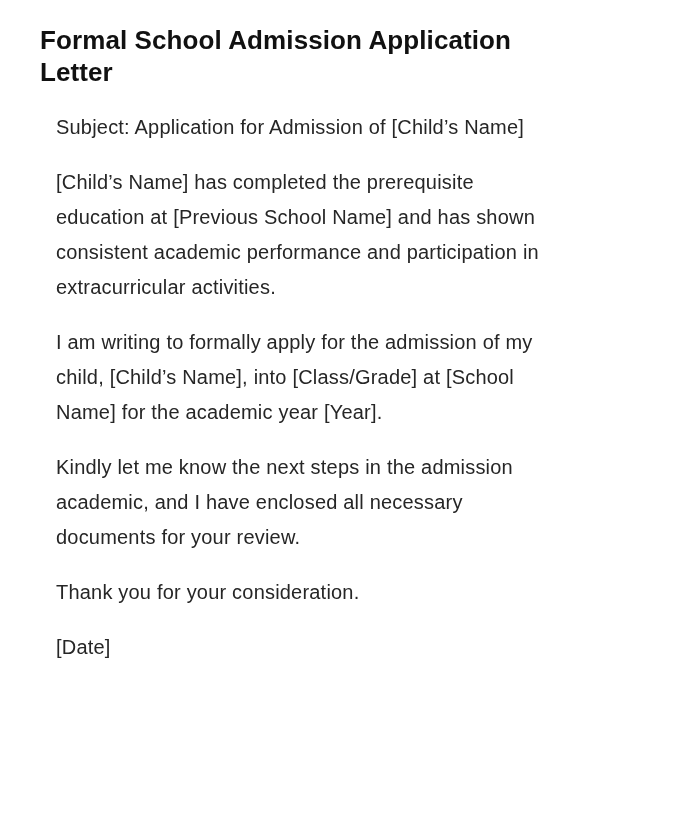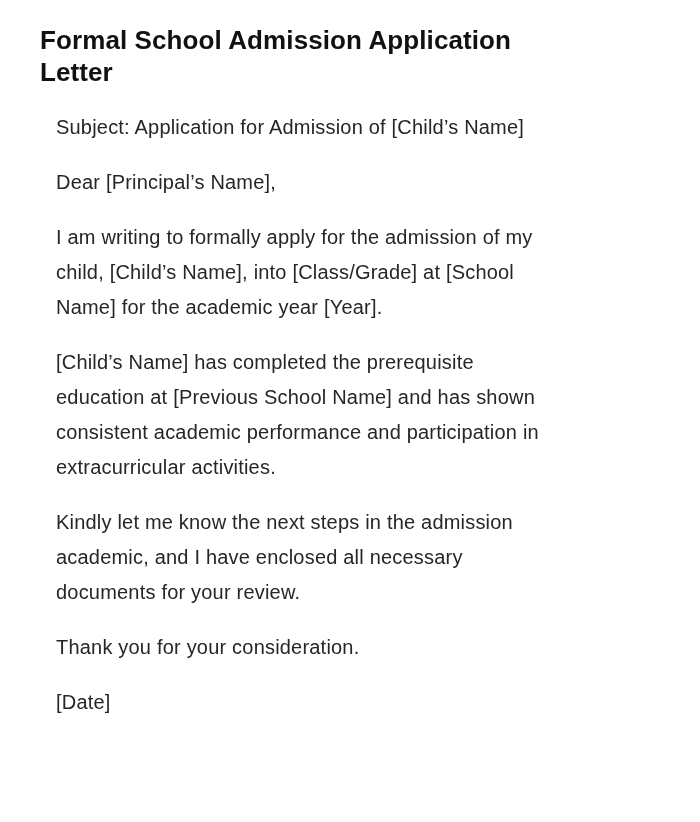--- a/index.html
+++ b/index.html
@@ -34,25 +34,24 @@
   }
 </style>
 </head>
 <body>
 
 <div class="page">
   <h1 class="doc-title">Formal School Admission Application Letter</h1>
 
   <p class="doc-paragraph">Subject: Application for Admission of [Child’s Name]</p>
 
-  <p class="doc-paragraph">Dear [Principal’s Name],</p>
+
+  <p class="doc-paragraph">[Child’s Name] has completed the prerequisite education at [Previous School Name] and has shown consistent academic performance and participation in extracurricular activities.</p>
 
   <p class="doc-paragraph">I am writing to formally apply for the admission of my child, [Child’s Name], into [Class/Grade] at [School Name] for the academic year [Year].</p>
-
-  <p class="doc-paragraph">[Child’s Name] has completed the prerequisite education at [Previous School Name] and has shown consistent academic performance and participation in extracurricular activities.</p>
 
   <p class="doc-paragraph">Kindly let me know the next steps in the admission academic, and I have enclosed all necessary documents for your review.</p>
 
   <p class="doc-paragraph">Thank you for your consideration.</p>
 
 
 
 
   <p class="doc-paragraph">[Date]</p>
 </div>

